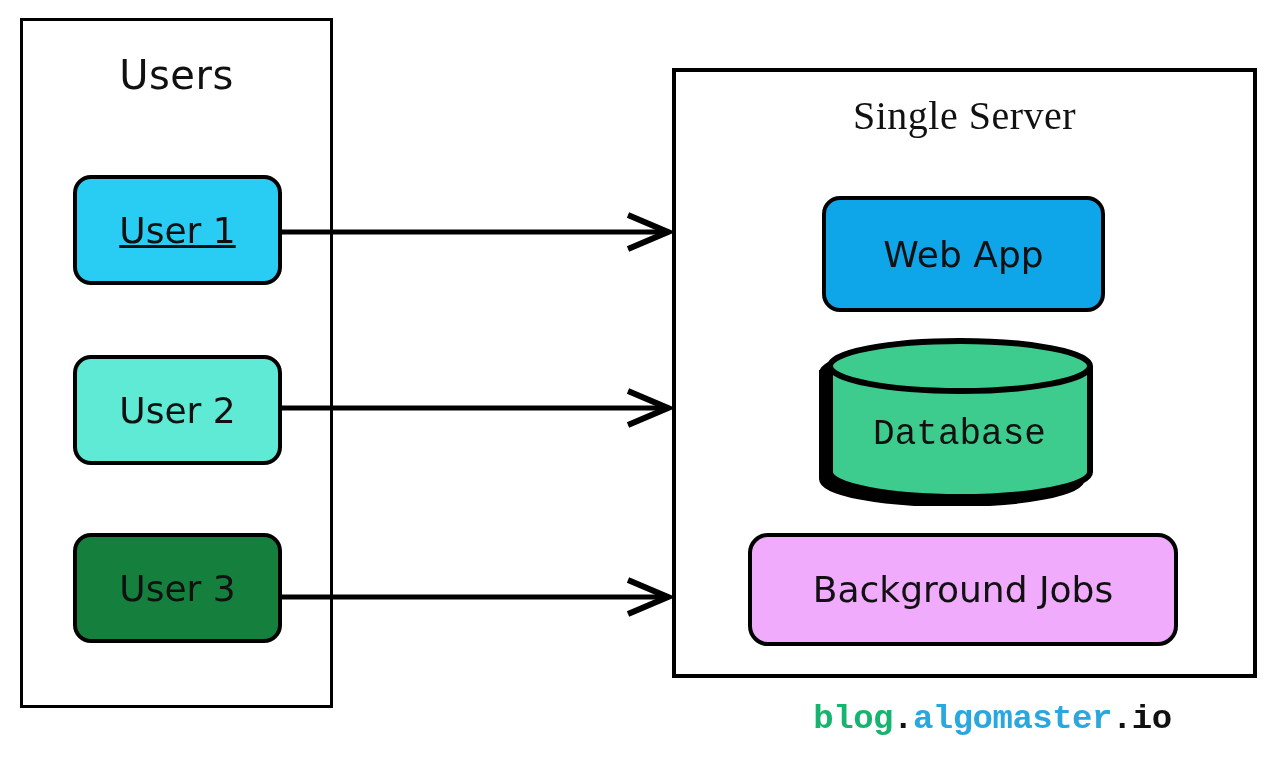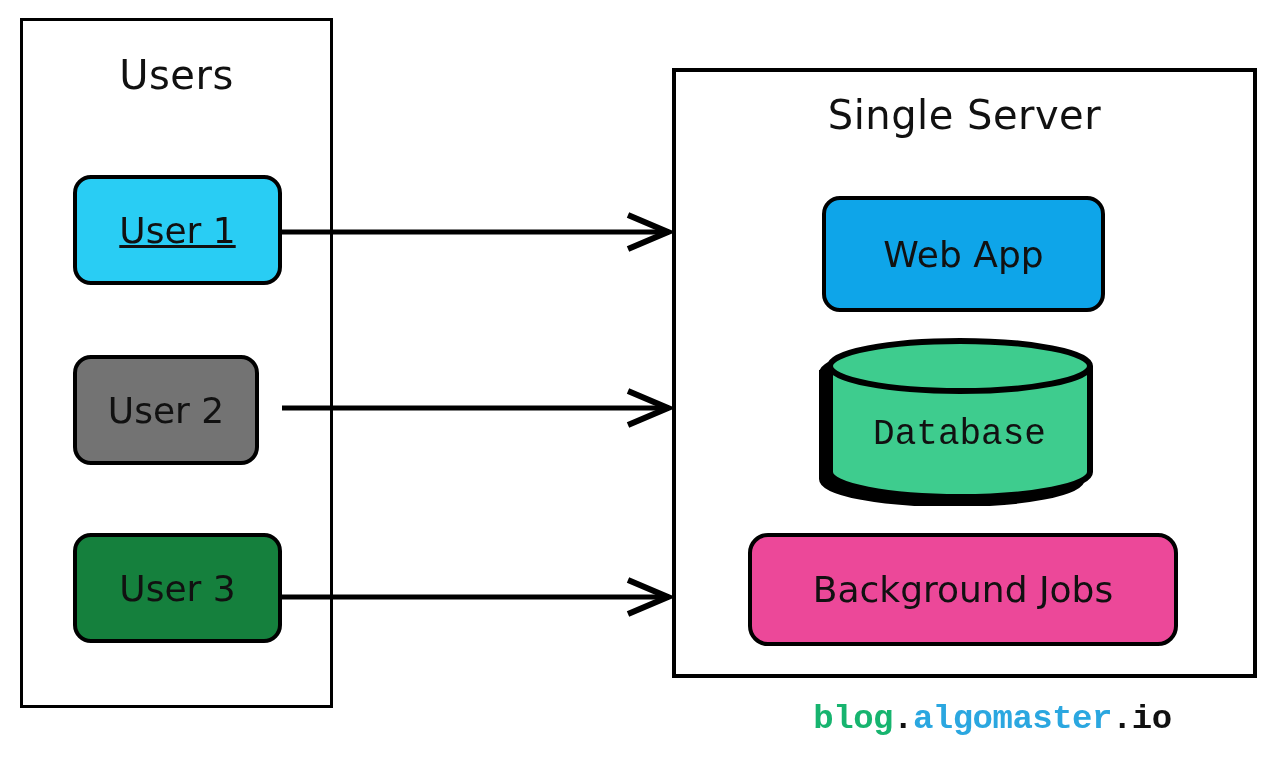--- a/index.html
+++ b/index.html
@@ -67,50 +67,50 @@
 <body>
 
 <div class="canvas">
 
   <div class="group-box" style="left:20px; top:18px; width:313px; height:690px;"></div>
   <div class="group-title" style="left:20px; top:52px; width:313px;">Users</div>
 
   <div class="node" style="left: 73px; top: 175px; width: 209px; height: 110px; background-color: rgb(41, 205, 244); text-decoration: underline;">
     <span>User 1</span>
   </div>
-  <div class="node" style="left: 73px; top: 355px; width: 186px; height: 110px; background-color: #737373;">
+  <div class="node" style="left: 73px; top: 355px; width: 209px; height: 110px; background-color: #5eead4;">
     <span>User 2</span>
   </div>
   <div class="node" style="left: 73px; top: 533px; width: 209px; height: 110px; background-color: #15803d;">
     <span>User 3</span>
   </div>
 
   <div class="group-box" style="left:672px; top:68px; width:585px; height:610px; border-width:4px;"></div>
-  <div class="group-title" style="left:672px; top:92px; width:585px;">Single Server</div>
+  <div class="group-title" style="left:672px; top:92px; width:585px;font-family:Liberation Serif, serif;">Single Server</div>
 
   <div class="node" style="left: 822px; top: 196px; width: 283px; height: 116px; background-color: #0ea5e9;">
     <span>Web App</span>
   </div>
 
   <div class="cylinder-wrap" style="left:812px; top:336px; width:295px; height:170px;">
     <svg width="295" height="170" viewBox="0 0 295 170">
 
       <g transform="translate(-8,7)">
         <path d="M 18 30 V 136 A 130 25 0 0 0 278 136 V 30 Z" fill="#000" stroke="#000" stroke-width="6"></path>
         <ellipse cx="148" cy="30" rx="130" ry="25" fill="#000" stroke="#000" stroke-width="6"></ellipse>
       </g>
 
       <path d="M 18 30 V 136 A 130 25 0 0 0 278 136 V 30" fill="#3ecc8e" stroke="#000" stroke-width="6" stroke-linejoin="round"></path>
 
       <ellipse cx="148" cy="30" rx="130" ry="25" fill="#3ecc8e" stroke="#000" stroke-width="6"></ellipse>
     </svg>
     <div class="cylinder-label">Database</div>
   </div>
 
-  <div class="node" style="left: 748px; top: 533px; width: 430px; height: 113px; border-radius: 20px; background-color: #ec4899;">
+  <div class="node" style="left: 748px; top: 533px; width: 430px; height: 113px; border-radius: 20px; background-color: #f0abfc;">
     <span>Background Jobs</span>
   </div>
 
   <svg class="arrow-layer" width="1276" height="760" viewBox="0 0 1276 760">
     <g stroke="#000" fill="none">
       <line x1="282" y1="232" x2="666" y2="232" stroke-width="5"></line>
       <path d="M 628 215 L 668 232 L 628 249" stroke-width="6"></path>
     </g>
     <g stroke="#000" fill="none">
       <line x1="282" y1="408" x2="666" y2="408" stroke-width="5"></line>

